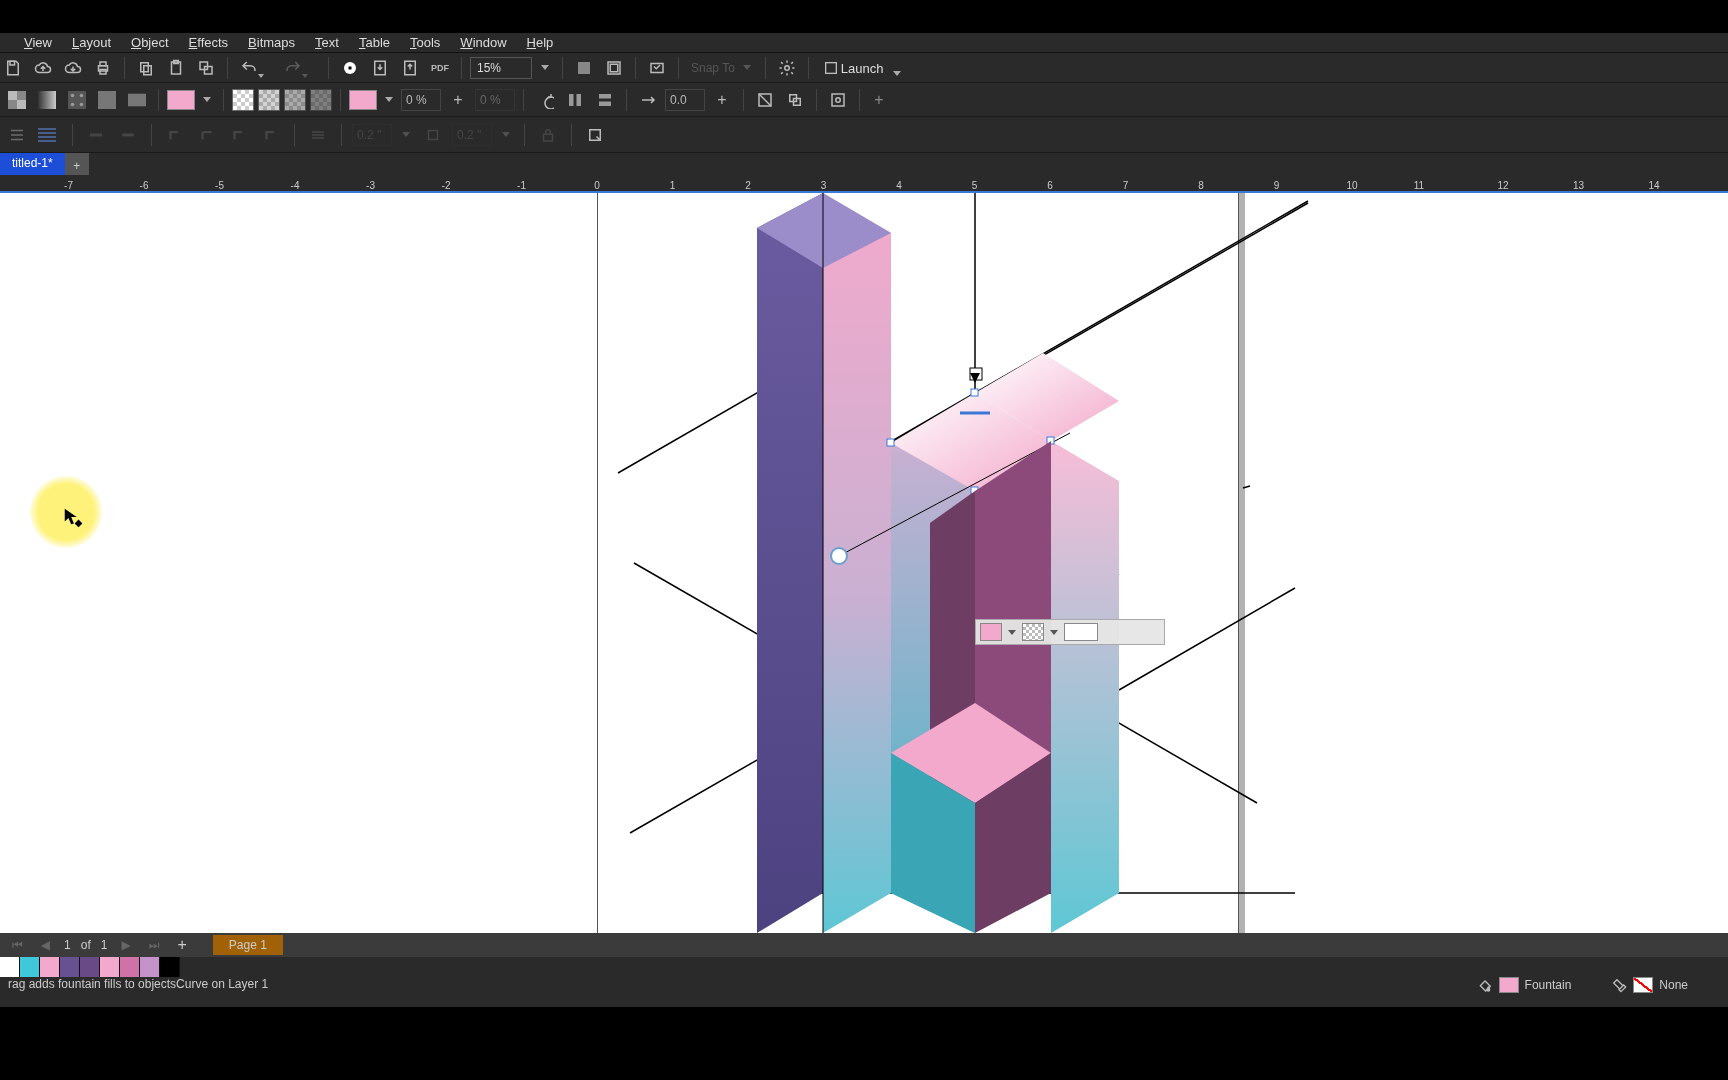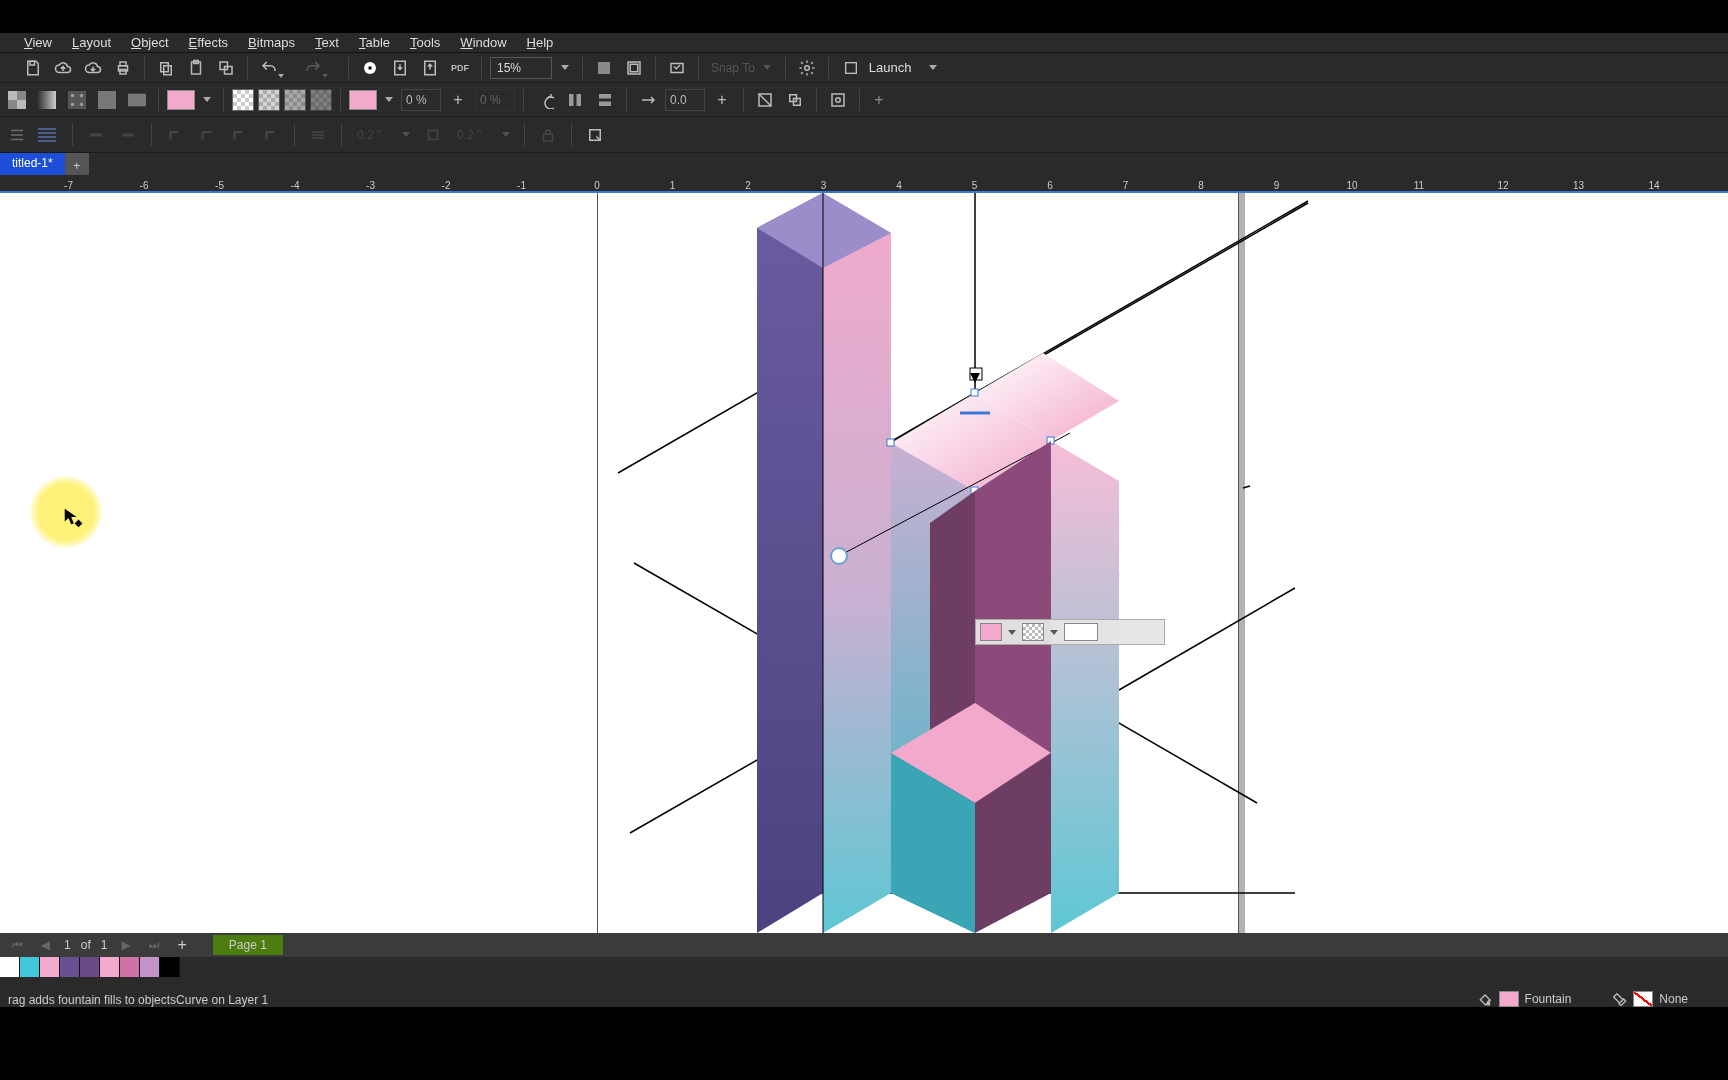--- a/index.html
+++ b/index.html
@@ -7,29 +7,29 @@
 
 
 #top-black { position: absolute; left: 0; top: 0; width: 1728px; height: 33px; background: #000; }
 
 
 #menu-bar { position: absolute; left: 0; top: 33px; width: 1728px; height: 20px; background: #2a2a2a; color: #ddd; font-size: 13px; display: flex; align-items: center; padding-left: 14px; gap: 0; border-bottom: 1px solid #111; }
 #menu-bar .item { padding: 1px 10px; cursor: default; }
 #menu-bar .item u { text-decoration: underline; }
 
 
-#tb1 { position: absolute; left: 0; top: 53px; width: 1728px; height: 30px; background: #2a2a2a; border-bottom: 1px solid #1a1a1a; display: flex; align-items: center; gap: 4px; padding-left: 20px; }
+#tb1 { position: absolute; left: 0; top: 53px; width: 1728px; height: 30px; background: #2a2a2a; border-bottom: 1px solid #1a1a1a; display: flex; align-items: center; gap: 4px; padding-left: 0; }
 .tbtn { width: 26px; height: 24px; display: flex; align-items: center; justify-content: center; color: #bbb; position: relative; }
 .tbtn svg { width: 18px; height: 18px; }
 .sep { width: 1px; height: 22px; background: #444; margin: 0 4px; }
 .drop-tri { position: absolute; right: -2px; bottom: 2px; width: 0; height: 0; border-left: 3px solid transparent; border-right: 3px solid transparent; border-top: 4px solid #aaa; }
 .zoom-box { width: 62px; height: 22px; background: #2a2a2a; color: #ddd; font-size: 12px; display: flex; align-items: center; padding: 0 6px; border: 1px solid #555; }
 .zoom-tri { width: 18px; height: 22px; display: flex; align-items: center; justify-content: center; }
 .zoom-tri::after { content: ""; border-left: 4px solid transparent; border-right: 4px solid transparent; border-top: 5px solid #aaa; }
-.launch { display: flex; align-items: center; gap: 10px; color: #ddd; font-size: 13px; padding: 0 6px; }
+.launch { display: flex; align-items: flex-end; gap: 2px; color: #ddd; font-size: 13px; padding: 0 6px; }
 .launch-tri { margin-left: 8px; width: 0; height: 0; border-left: 4px solid transparent; border-right: 4px solid transparent; border-top: 5px solid #aaa; }
 .snap-label { color: #555; font-size: 12px; margin: 0 4px; }
 .snap-tri { width: 0; height: 0; border-left: 4px solid transparent; border-right: 4px solid transparent; border-top: 5px solid #555; margin-right: 6px; }
 
 
 #tb2 { position: absolute; left: 0; top: 83px; width: 1728px; height: 34px; background: #2a2a2a; border-bottom: 1px solid #1a1a1a; display: flex; align-items: center; gap: 4px; padding-left: 4px; }
 .swatch { width: 28px; height: 20px; border: 1px solid #888; }
 .swatch-pink { background: #f3a9cb; }
 .drop-only { width: 16px; height: 22px; display: flex; align-items: center; justify-content: center; }
 .drop-only::after { content: ""; border-left: 4px solid transparent; border-right: 4px solid transparent; border-top: 5px solid #aaa; }
@@ -84,28 +84,28 @@
 #grad-pop .well { width: 34px; height: 18px; background: #fff; border: 1px solid #888; }
 
 
 #hl { position: absolute; left: 30px; top: 283px; width: 72px; height: 72px; border-radius: 50%; background: radial-gradient(circle,#fff27a 0%,#fff27a 55%,rgba(255,242,122,0) 75%); }
 #cursor { position: absolute; left: 62px; top: 313px; width: 22px; height: 22px; }
 #cursor svg { width: 22px; height: 22px; }
 
 
 #page-nav { position: absolute; left: 0; top: 933px; width: 1728px; height: 24px; background: #3b3b3b; color: #ccc; font-size: 12px; display: flex; align-items: center; gap: 10px; padding-left: 8px; }
 #page-nav .nav-btn { color: #666; padding: 0 4px; }
-#page-nav .page-tab { background: #4d7c0f; padding: 3px 16px; margin-left: 12px; }
+#page-nav .page-tab { background: #a16207; padding: 3px 16px; margin-left: 12px; }
 
 
 #palette { position: absolute; left: 0; top: 957px; width: 1728px; height: 20px; background: #2a2a2a; display: flex; }
 #palette .c { width: 20px; height: 20px; border-right: 1px solid #111; }
 
 
-#status { position: absolute; left: 0; top: 977px; width: 1728px; height: 30px; background: #2a2a2a; color: #ccc; font-size: 12px; display: flex; align-items: flex-end; }
+#status { position: absolute; left: 0; top: 977px; width: 1728px; height: 30px; background: #2a2a2a; color: #ccc; font-size: 12px; display: flex; align-items: flex-start; }
 #status .left { padding-left: 8px; }
 #status .mid { }
 #status .spacer { flex: 1; }
 #status .fill-grp, #status .out-grp { display: flex; align-items: center; gap: 6px; margin-right: 40px; }
 #status .sw { width: 20px; height: 16px; border: 1px solid #888; }
 #status .sw-pink { background: #f3a9cb; }
 #status .sw-none { background: #fff; position: relative; }
 #status .sw-none::after { content: ""; position: absolute; left: 0; top: 0; width: 100%; height: 100%; background:
   linear-gradient(to top right, transparent 45%, red 45%, red 55%, transparent 55%); }
 #status svg { width: 16px; height: 16px; }

